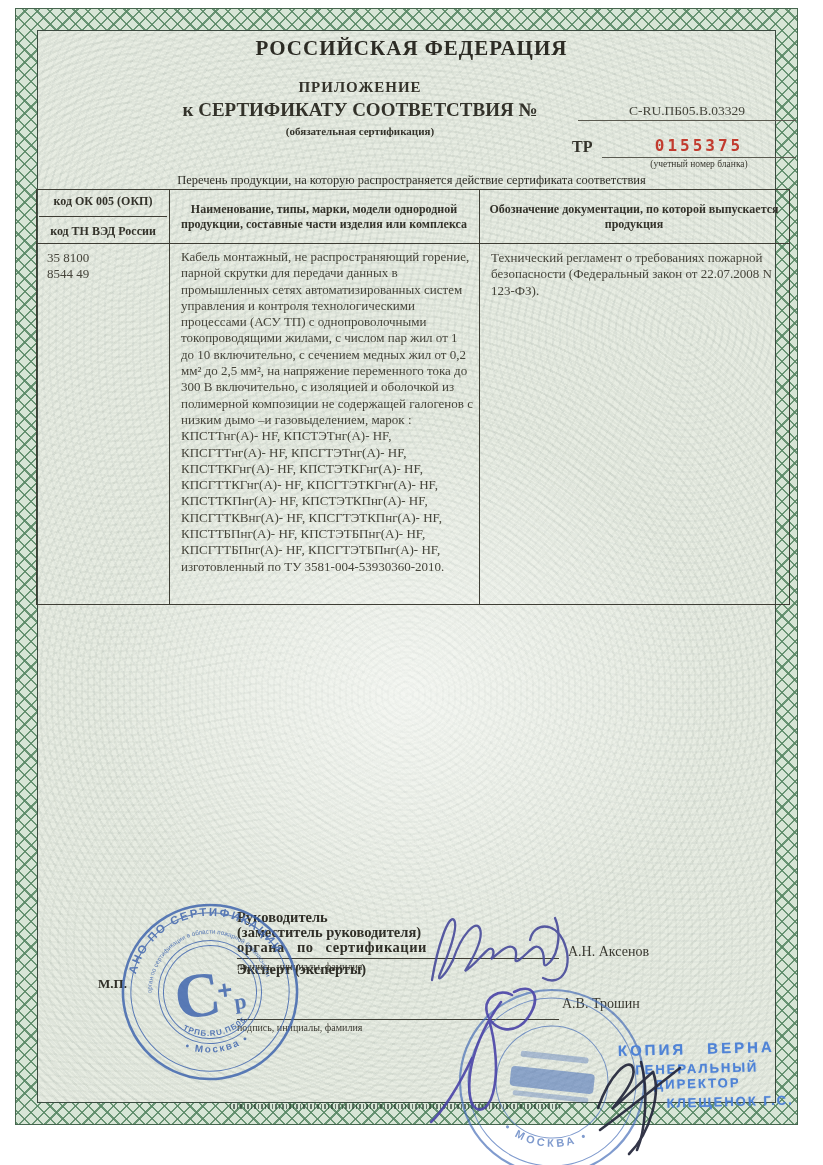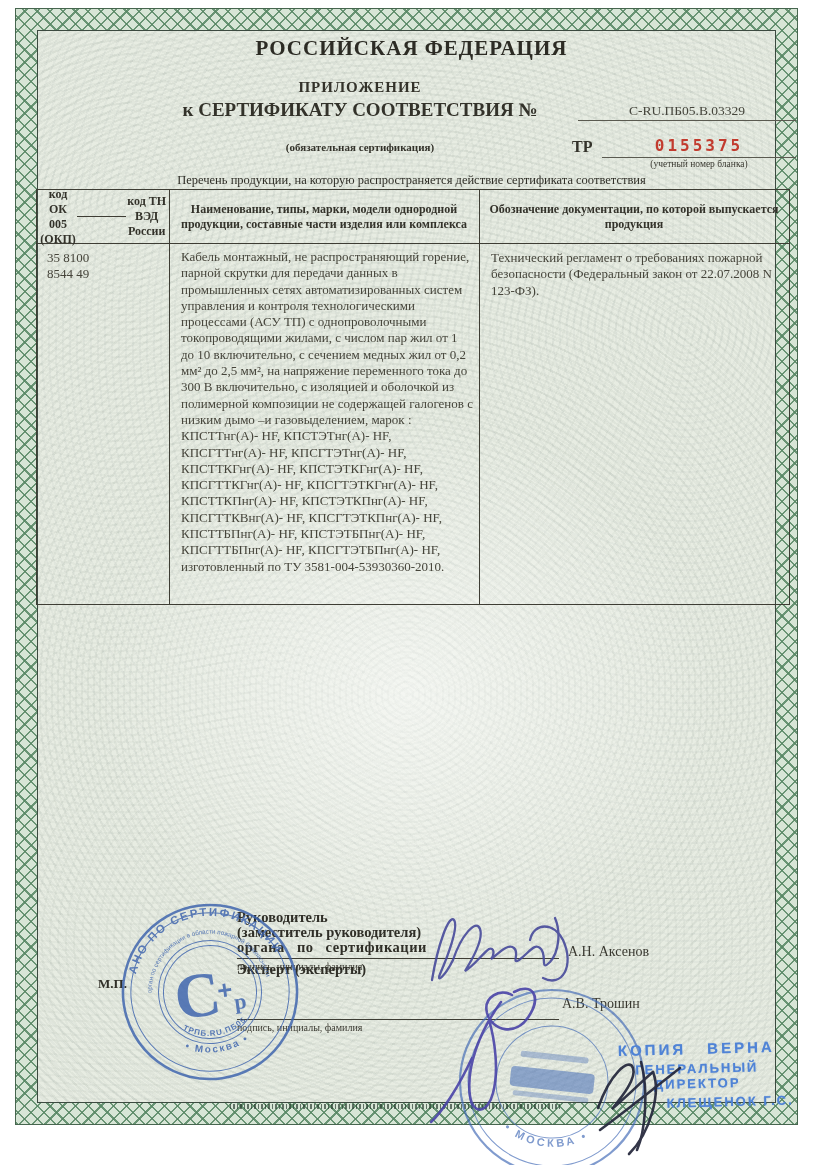--- a/index.html
+++ b/index.html
@@ -24,37 +24,37 @@
     border:1.5px solid #3c4a40;}
   .microprint{position:absolute;left:230px;top:1104px;width:330px;height:5px;opacity:.7;
     background:repeating-linear-gradient(90deg,#2c3f33 0 1.5px, transparent 1.5px 3.5px);}
 
   
   .txt{position:absolute;color:#33322a;}
   .country{left:0;top:36px;width:823px;text-align:center;font-size:21px;font-weight:bold;letter-spacing:1px;color:#2c2b24;}
   .hdr-center{left:80px;width:560px;text-align:center;}
   .t-prilozhenie{top:79px;font-size:15px;font-weight:bold;letter-spacing:1px;}
   .t-certline{top:99px;font-size:19px;font-weight:bold;}
-  .t-oblig{top:141px;font-size:11px;font-weight:bold;}
+  .t-oblig{top:125px;font-size:11px;font-weight:bold;}
   .cert-num{left:578px;top:103px;width:218px;text-align:center;font-size:13.5px;color:#45453c;
     border-bottom:1.2px solid #5a5a50;padding-bottom:1px;}
   .tr-label{left:572px;top:138px;font-size:16px;font-weight:bold;}
   .blank-num{left:602px;top:136px;width:194px;text-align:center;font-family:"DejaVu Sans Mono",monospace;
     font-size:16px;font-weight:bold;letter-spacing:3px;color:#c23b2e;border-bottom:1.2px solid #5a5a50;padding-bottom:2px;}
   .blank-note{left:602px;top:159px;width:194px;text-align:center;font-size:9.5px;color:#3b3a32;}
 
   
   .tbl-caption{left:0;top:173px;width:823px;text-align:center;font-size:12.5px;font-weight:normal;color:#2f2e27;}
   .tbl{position:absolute;left:36px;top:189px;width:752px;height:414px;border:1.5px solid #3e3d34;}
   .tbl .vline{position:absolute;top:0;bottom:0;width:0;border-left:1.2px solid #3e3d34;}
   .tbl .v1{left:132px;} .tbl .v2{left:442px;}
   .tbl .hrow{position:absolute;left:0;right:0;top:0;height:53px;border-bottom:1.5px solid #3e3d34;}
   .hcell{position:absolute;top:0;height:53px;display:flex;align-items:center;justify-content:center;
     text-align:center;font-size:12px;font-weight:bold;color:#33322a;line-height:1.25;}
-  .hc1{left:0;width:132px;justify-content:space-around;padding:2px 2px;box-sizing:border-box;}
+  .hc1{left:0;width:132px;flex-direction:column;justify-content:space-around;padding:2px 2px;box-sizing:border-box;}
   .hc1 .divider{width:100%;border-top:1px solid #3e3d34;margin:2px 0;}
   .hc2{left:132px;width:310px;padding:0 8px;box-sizing:border-box;}
   .hc3{left:442px;width:310px;padding:0 10px;box-sizing:border-box;}
   .bcell{position:absolute;top:53px;bottom:0;font-size:13px;color:#45443a;line-height:16.3px;box-sizing:border-box;}
   .bc1{left:0;width:132px;padding:7px 6px 0 10px;}
   .bc2{left:132px;width:310px;padding:6px 6px 0 12px;}
   .bc3{left:442px;width:310px;padding:7px 10px 0 12px;}
 
   
   .sig-label{left:237px;width:325px;font-size:14.5px;font-weight:bold;color:#2f2e27;line-height:15.5px;}

